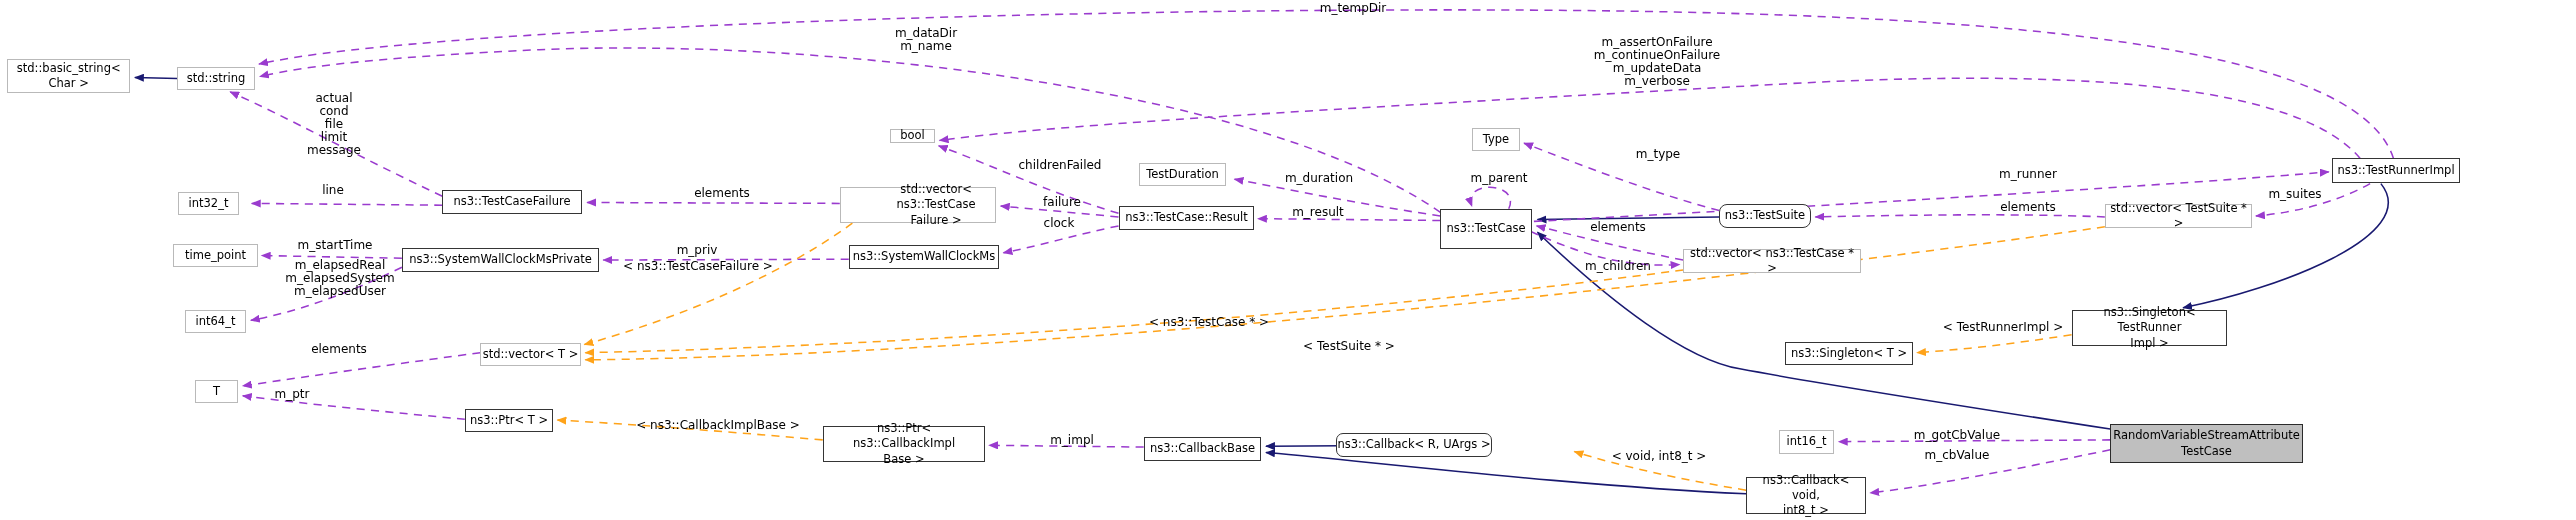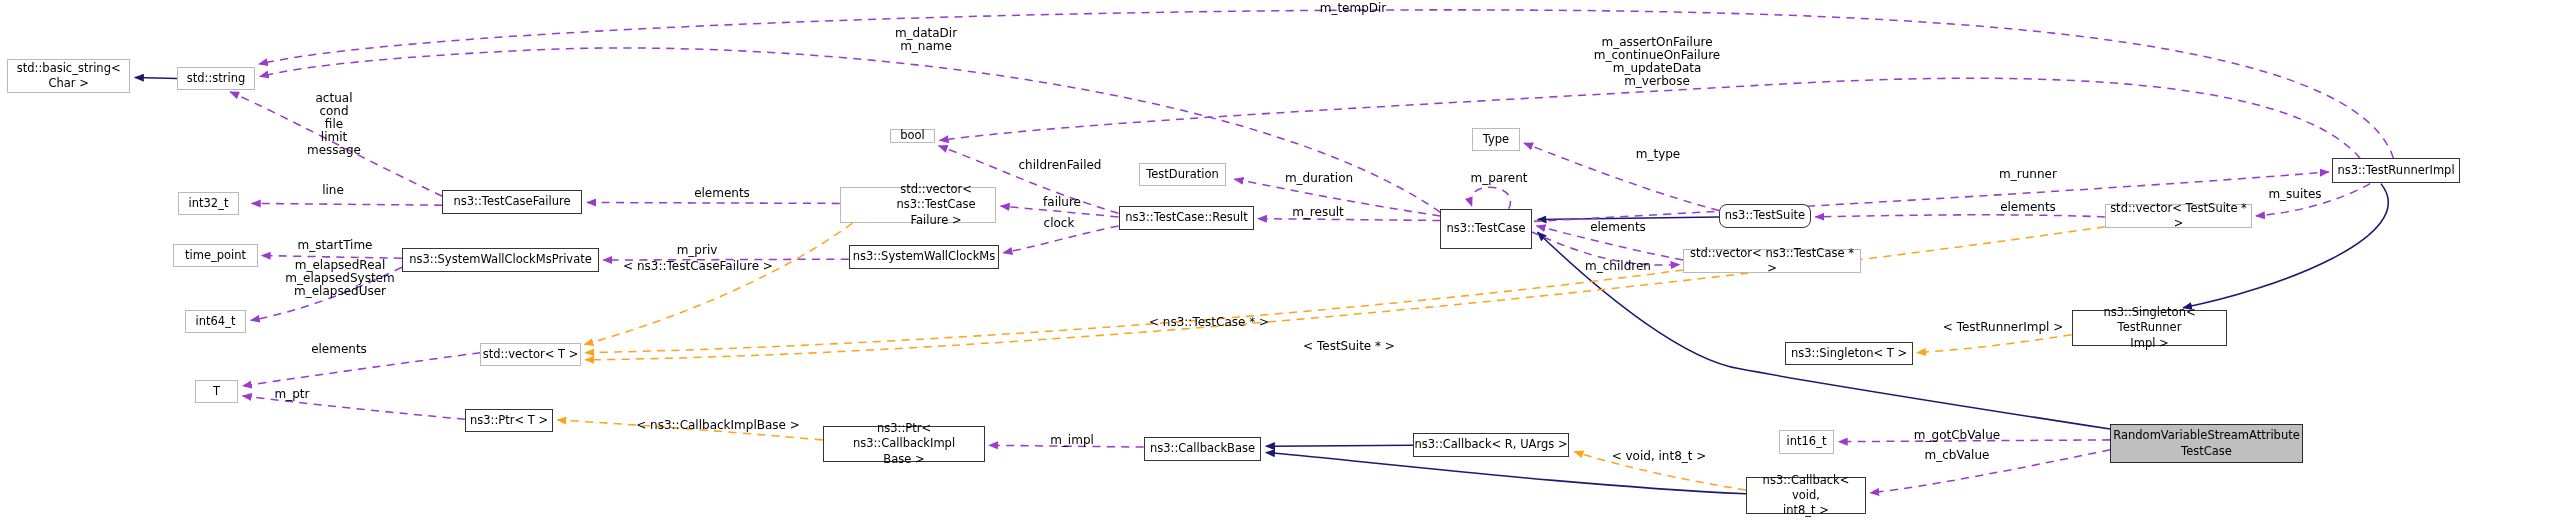--- a/index.html
+++ b/index.html
@@ -93,21 +93,21 @@
       <div class="node plain" style="left: 2105px; top: 204px; width: 147px; height: 24px;">std::vector&lt; TestSuite * &gt;</div>
       <div class="node strong" style="left: 2332px; top: 158px; width: 128px; height: 25px;">ns3::TestRunnerImpl</div>
       <div class="node strong" style="left: 2072px; top: 310px; width: 155px; height: 36px;">ns3::Singleton&lt; TestRunner
 Impl &gt;</div>
       <div class="node strong" style="left: 1785px; top: 342px; width: 128px; height: 23.4px;">ns3::Singleton&lt; T &gt;</div>
       <div class="node current" style="left: 2110px; top: 424px; width: 193px; height: 39px;">RandomVariableStreamAttribute
 TestCase</div>
       <div class="node plain" style="left: 1779px; top: 430px; width: 55px; height: 24px;">int16_t</div>
       <div class="node strong" style="left: 1746px; top: 477px; width: 120px; height: 37px;">ns3::Callback&lt; void,
 int8_t &gt;</div>
-      <div class="node strong" style="left: 1413px; top: 433px; width: 156px; height: 24px;">ns3::Callback&lt; R, UArgs &gt;</div>
+      <div class="node strong" style="left: 1336px; top: 433px; width: 156px; height: 24px; border-radius: 7px;">ns3::Callback&lt; R, UArgs &gt;</div>
       <div class="node strong" style="left: 1144px; top: 437px; width: 117px; height: 24px;">ns3::CallbackBase</div>
       <div class="node strong" style="left: 823px; top: 426px; width: 162px; height: 36px;">ns3::Ptr&lt; ns3::CallbackImpl
 Base &gt;</div>
       <div class="node strong" style="left: 465px; top: 409px; width: 88px; height: 23.4px;">ns3::Ptr&lt; T &gt;</div>
       <div class="node plain" style="left: 480px; top: 343px; width: 101px; height: 23.4px;">std::vector&lt; T &gt;</div>
       <div class="edge-label" style="left: 1353px; top: 1.8px;">m_tempDir</div>
       <div class="edge-label" style="left: 926px; top: 27px;">m_dataDir
 m_name</div>
       <div class="edge-label" style="left: 1657px; top: 36px;">m_assertOnFailure
 m_continueOnFailure

